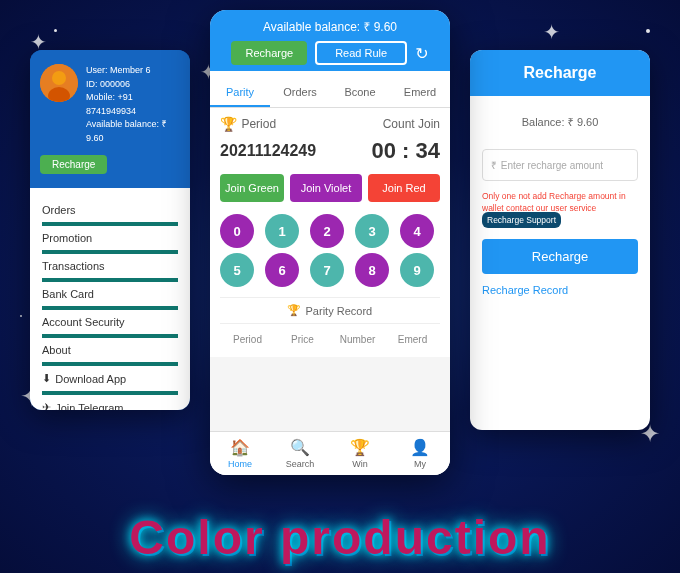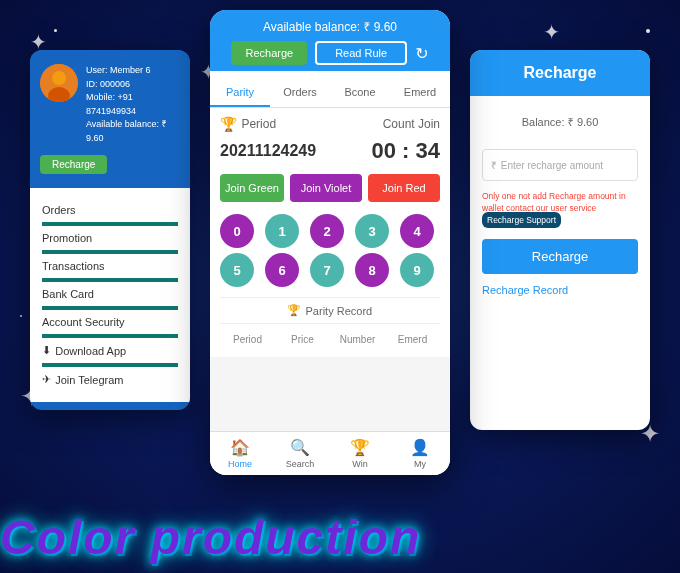--- a/index.html
+++ b/index.html
@@ -23,28 +23,27 @@
       position: absolute;
       background: white;
       border-radius: 50%;
     }
 
     
     .bottom-title {
       position: absolute;
       bottom: 8px;
       left: 0; right: 0;
-      text-align: left;
+      text-align: center;
       font-size: 48px;
       font-weight: 900;
-      color: #6d28d9;
+      color: #be185d;
       text-shadow: 0 0 10px #00eaff, 0 0 20px #00eaff, 2px 2px 0 #0055aa;
       letter-spacing: 2px;
       z-index: 10;
-      font-style: italic;
     }
 
     
     .screens-container {
       position: absolute;
       top: 0; left: 0; right: 0;
       height: 490px;
       z-index: 5;
       display: flex;
       align-items: flex-start;
@@ -475,20 +474,23 @@
       <div class="menu-item">
           <span>Transactions</span>
         </div>
       <div class="menu-item">
           <span>Bank Card</span>
         </div>
       <div class="menu-item">
           <span>Account Security</span>
         </div>
       <div class="menu-item">
+          <span>About</span>
+        </div>
+      <div class="menu-item">
         <span>⬇</span>
         <span>Download App</span>
       </div>
       <div class="menu-item">
         <span>✈</span>
         <span>Join Telegram</span>
       </div>
     </div>
   </div>
 

